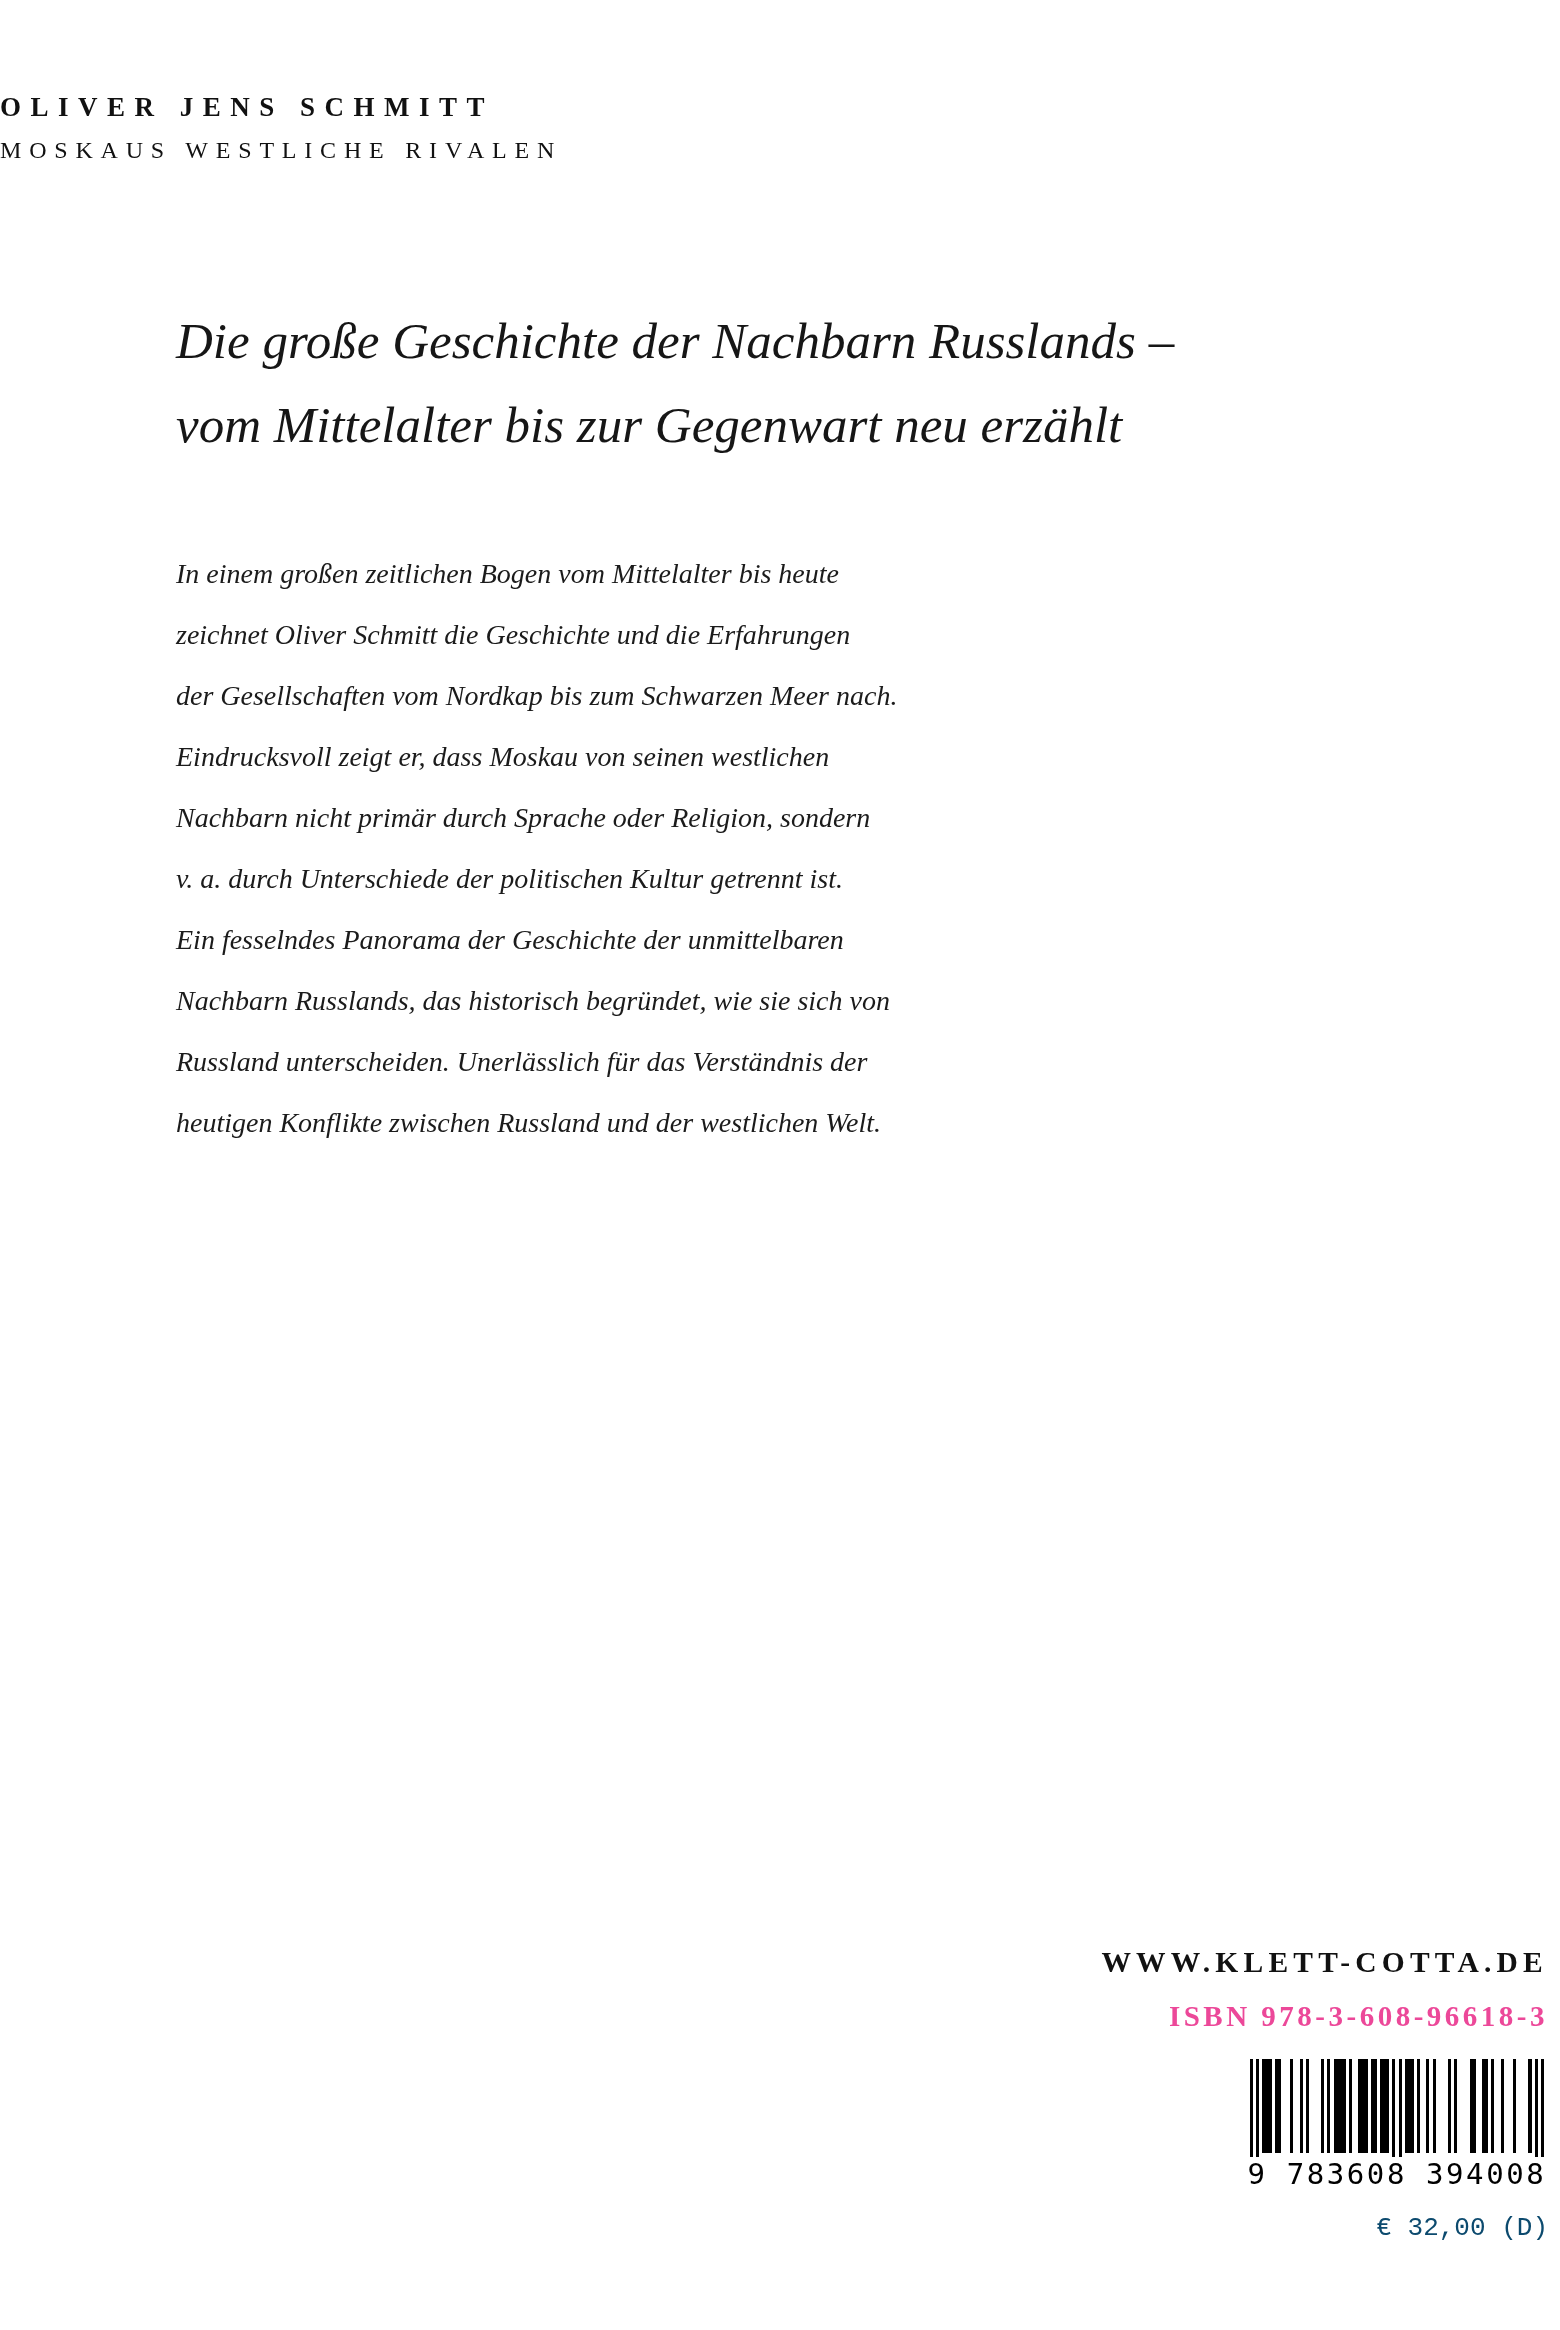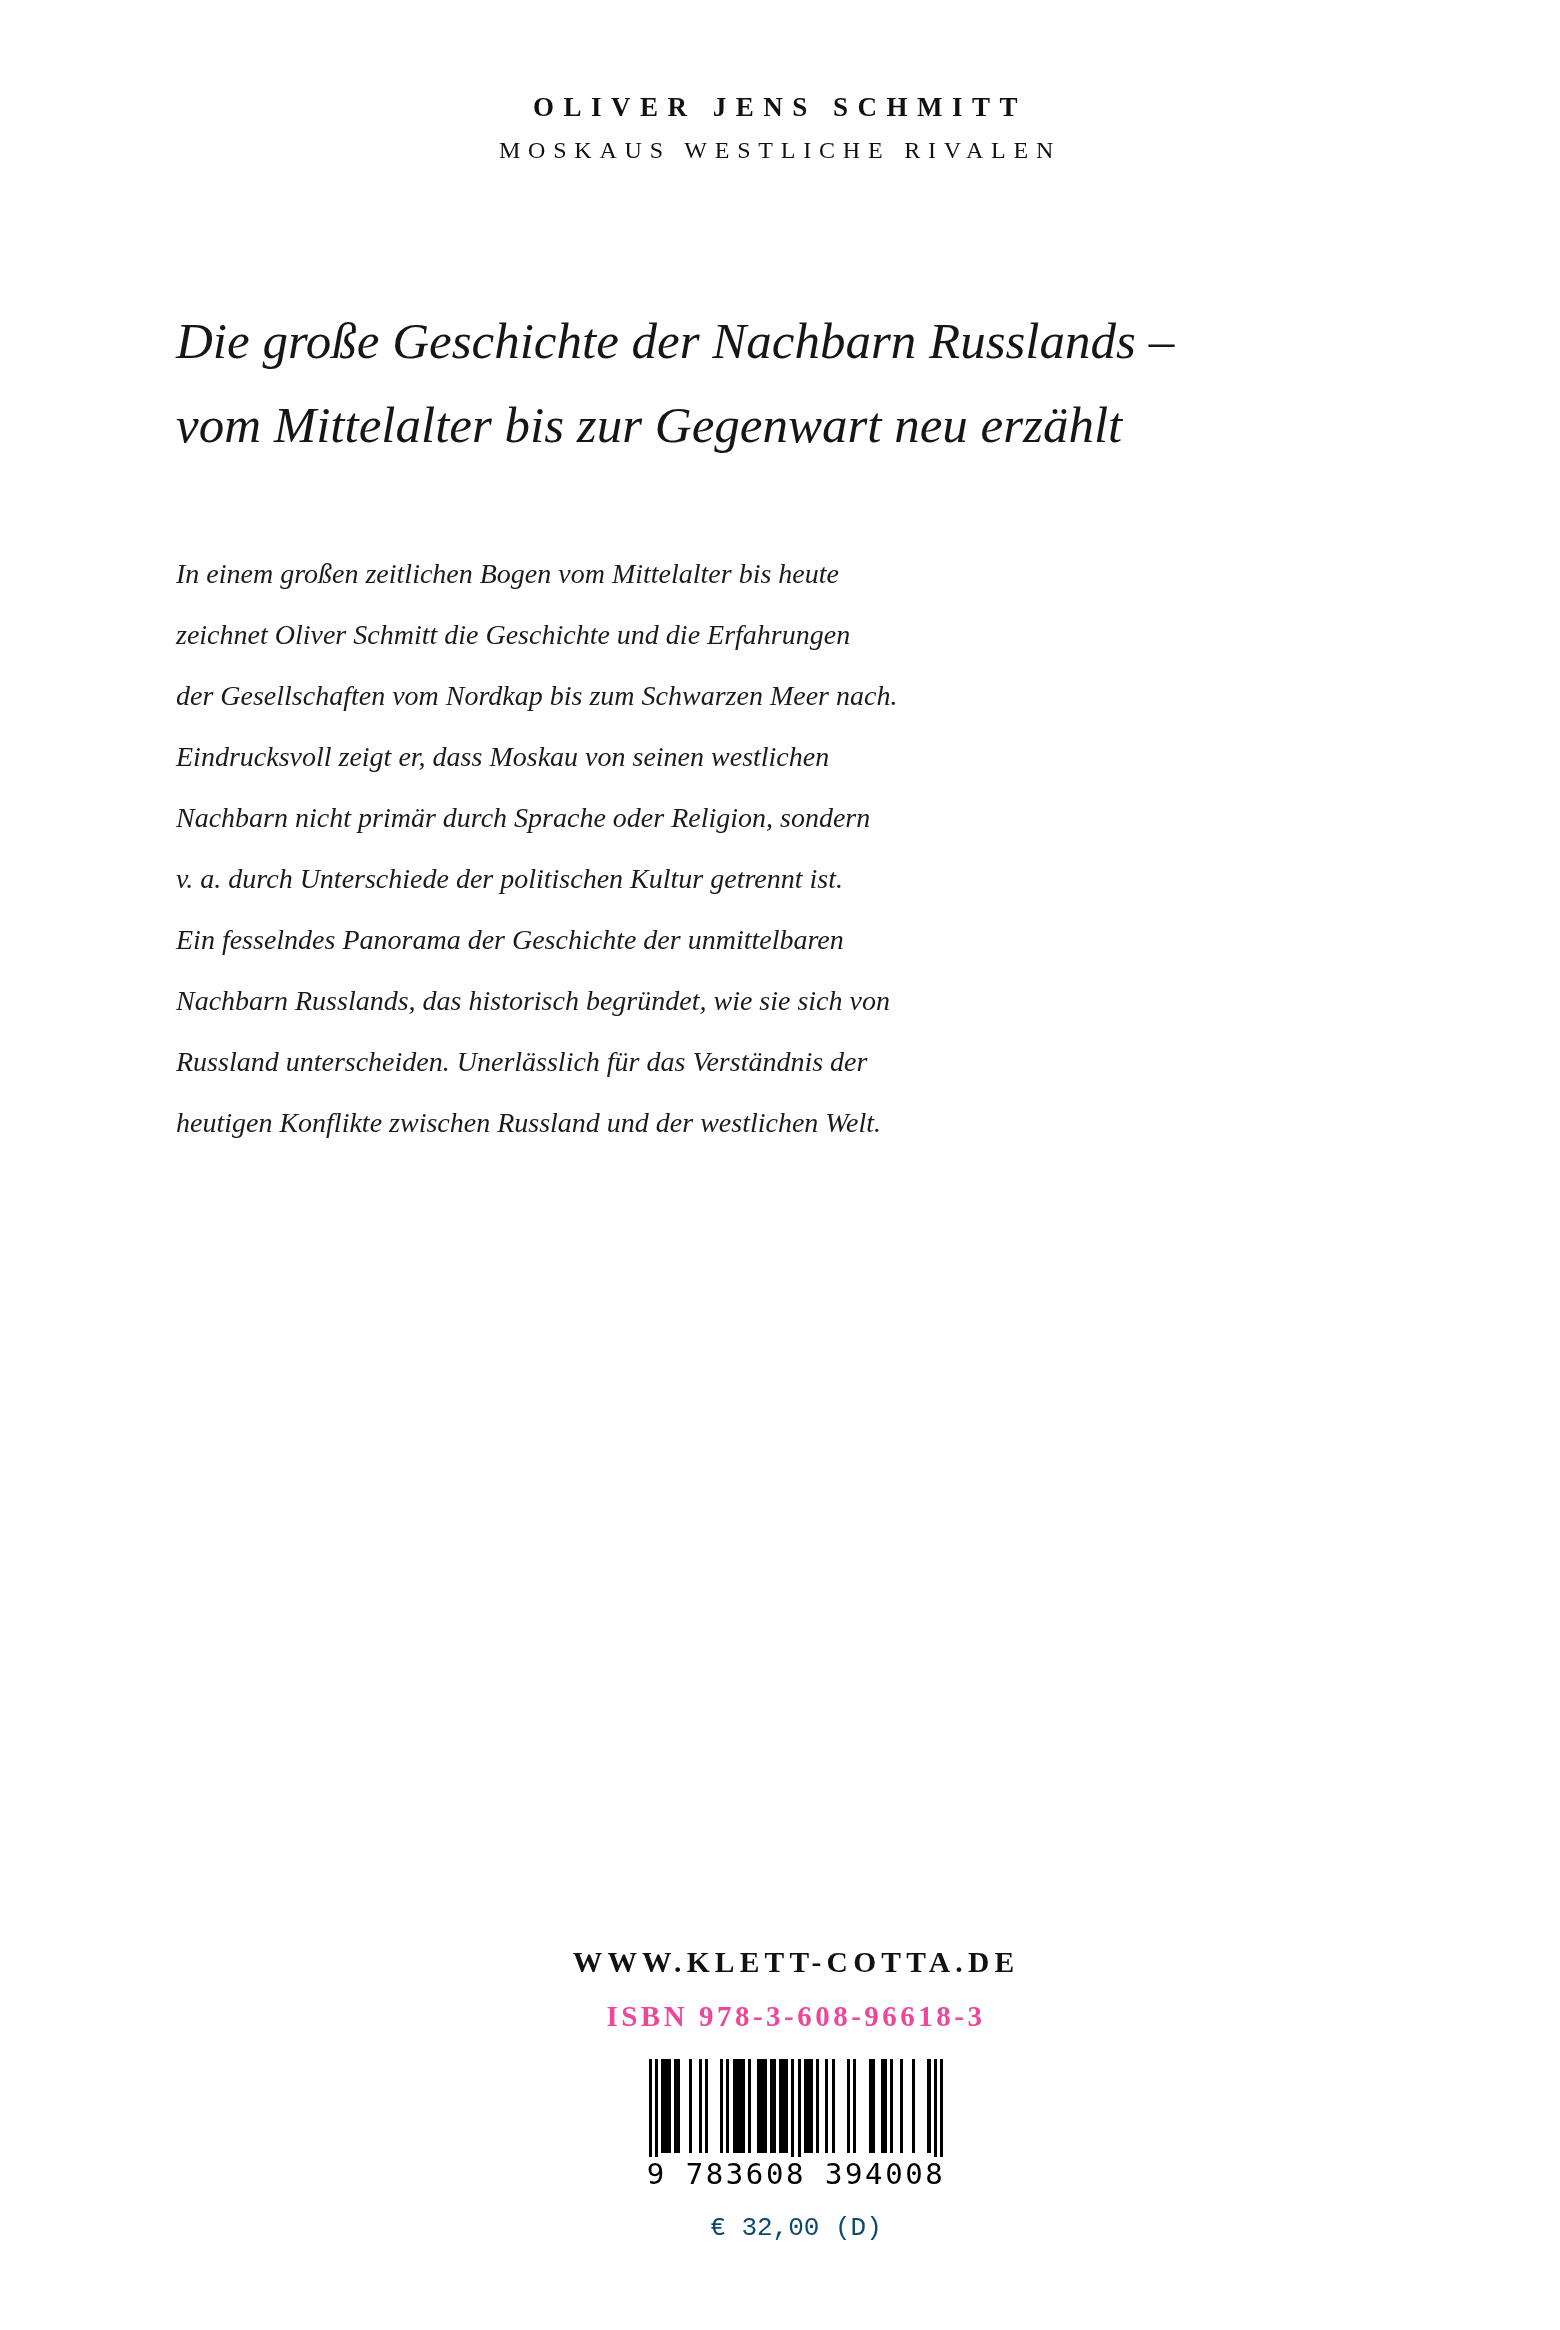--- a/index.html
+++ b/index.html
@@ -10,21 +10,21 @@
     font-family: "Liberation Serif", serif;
     color: #1a1a1a;
     position: relative;
     overflow: hidden;
   }
   .cover { position: absolute; inset: 0; }
 
   
   .header {
     padding-top: 92px;
-    text-align: center;
+    text-align: left;
   }
   .author {
     font-size: 27px;
     font-weight: 700;
     letter-spacing: 9.5px;
     color: #111;
   }
   .series {
     margin-top: 14px;
     font-size: 24px;
@@ -53,23 +53,23 @@
     font-weight: 400;
     line-height: 61px;
     color: #1b1b1b;
     white-space: pre-line;
   }
 
   
   .footer {
     position: absolute;
     left: 0;
-    right: 0;
+    right: 12px;
     top: 1946px;
-    text-align: center;
+    text-align: right;
     padding-left: 32px;
   }
   .website {
     font-size: 29.5px;
     font-weight: 700;
     letter-spacing: 5.2px;
     color: #111;
   }
   .isbn {
     margin-top: 21px;

